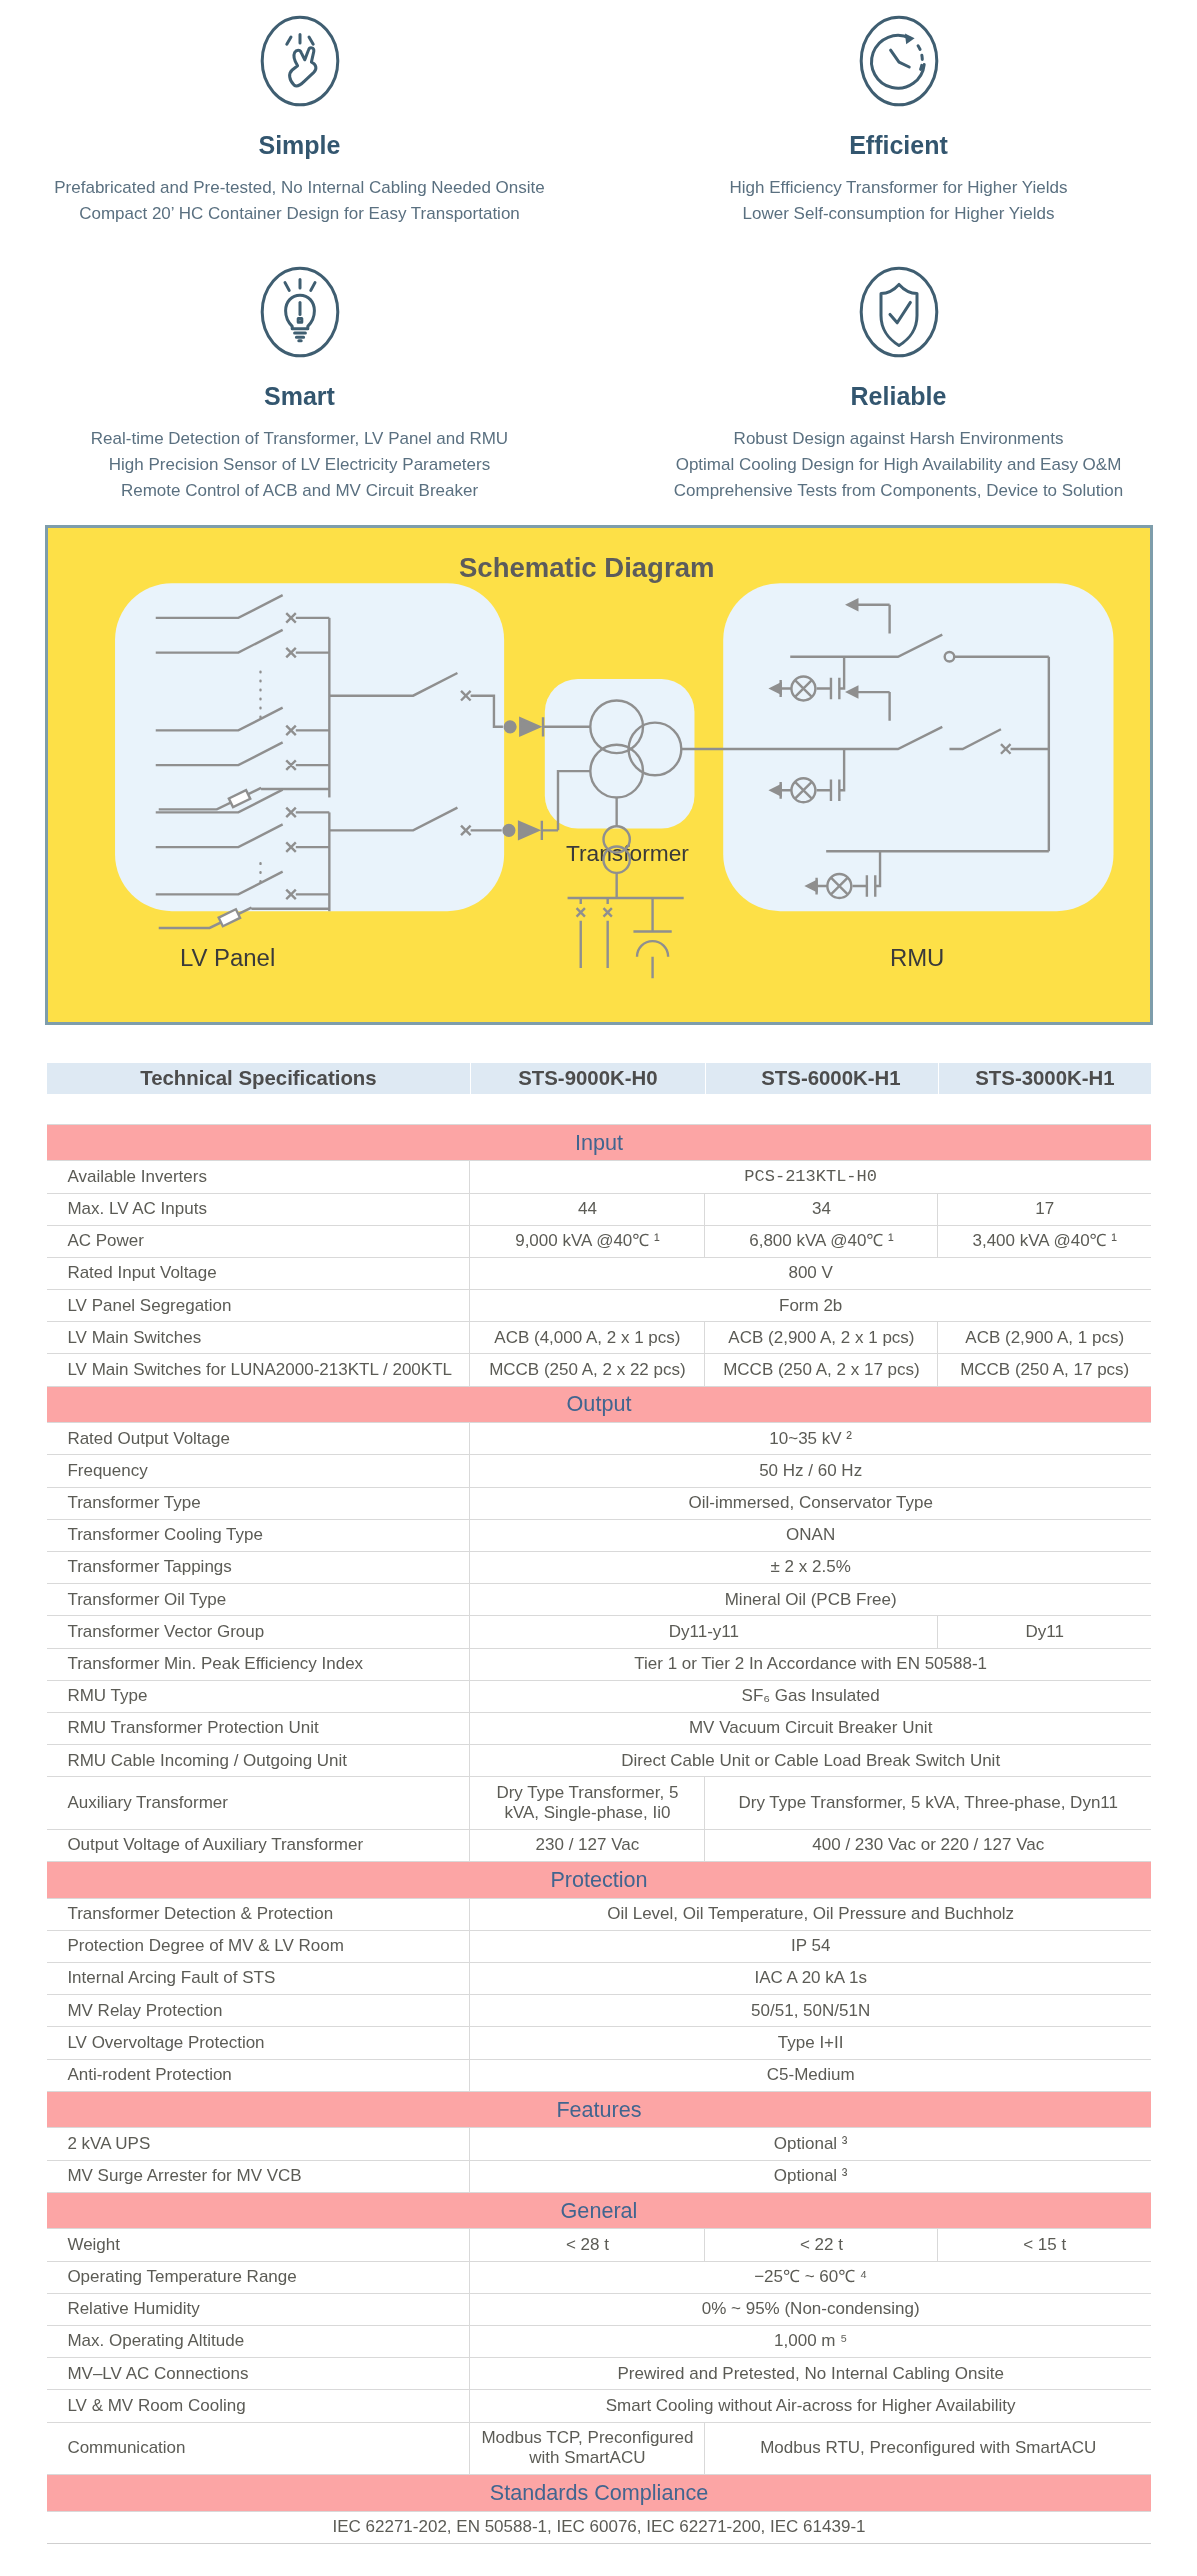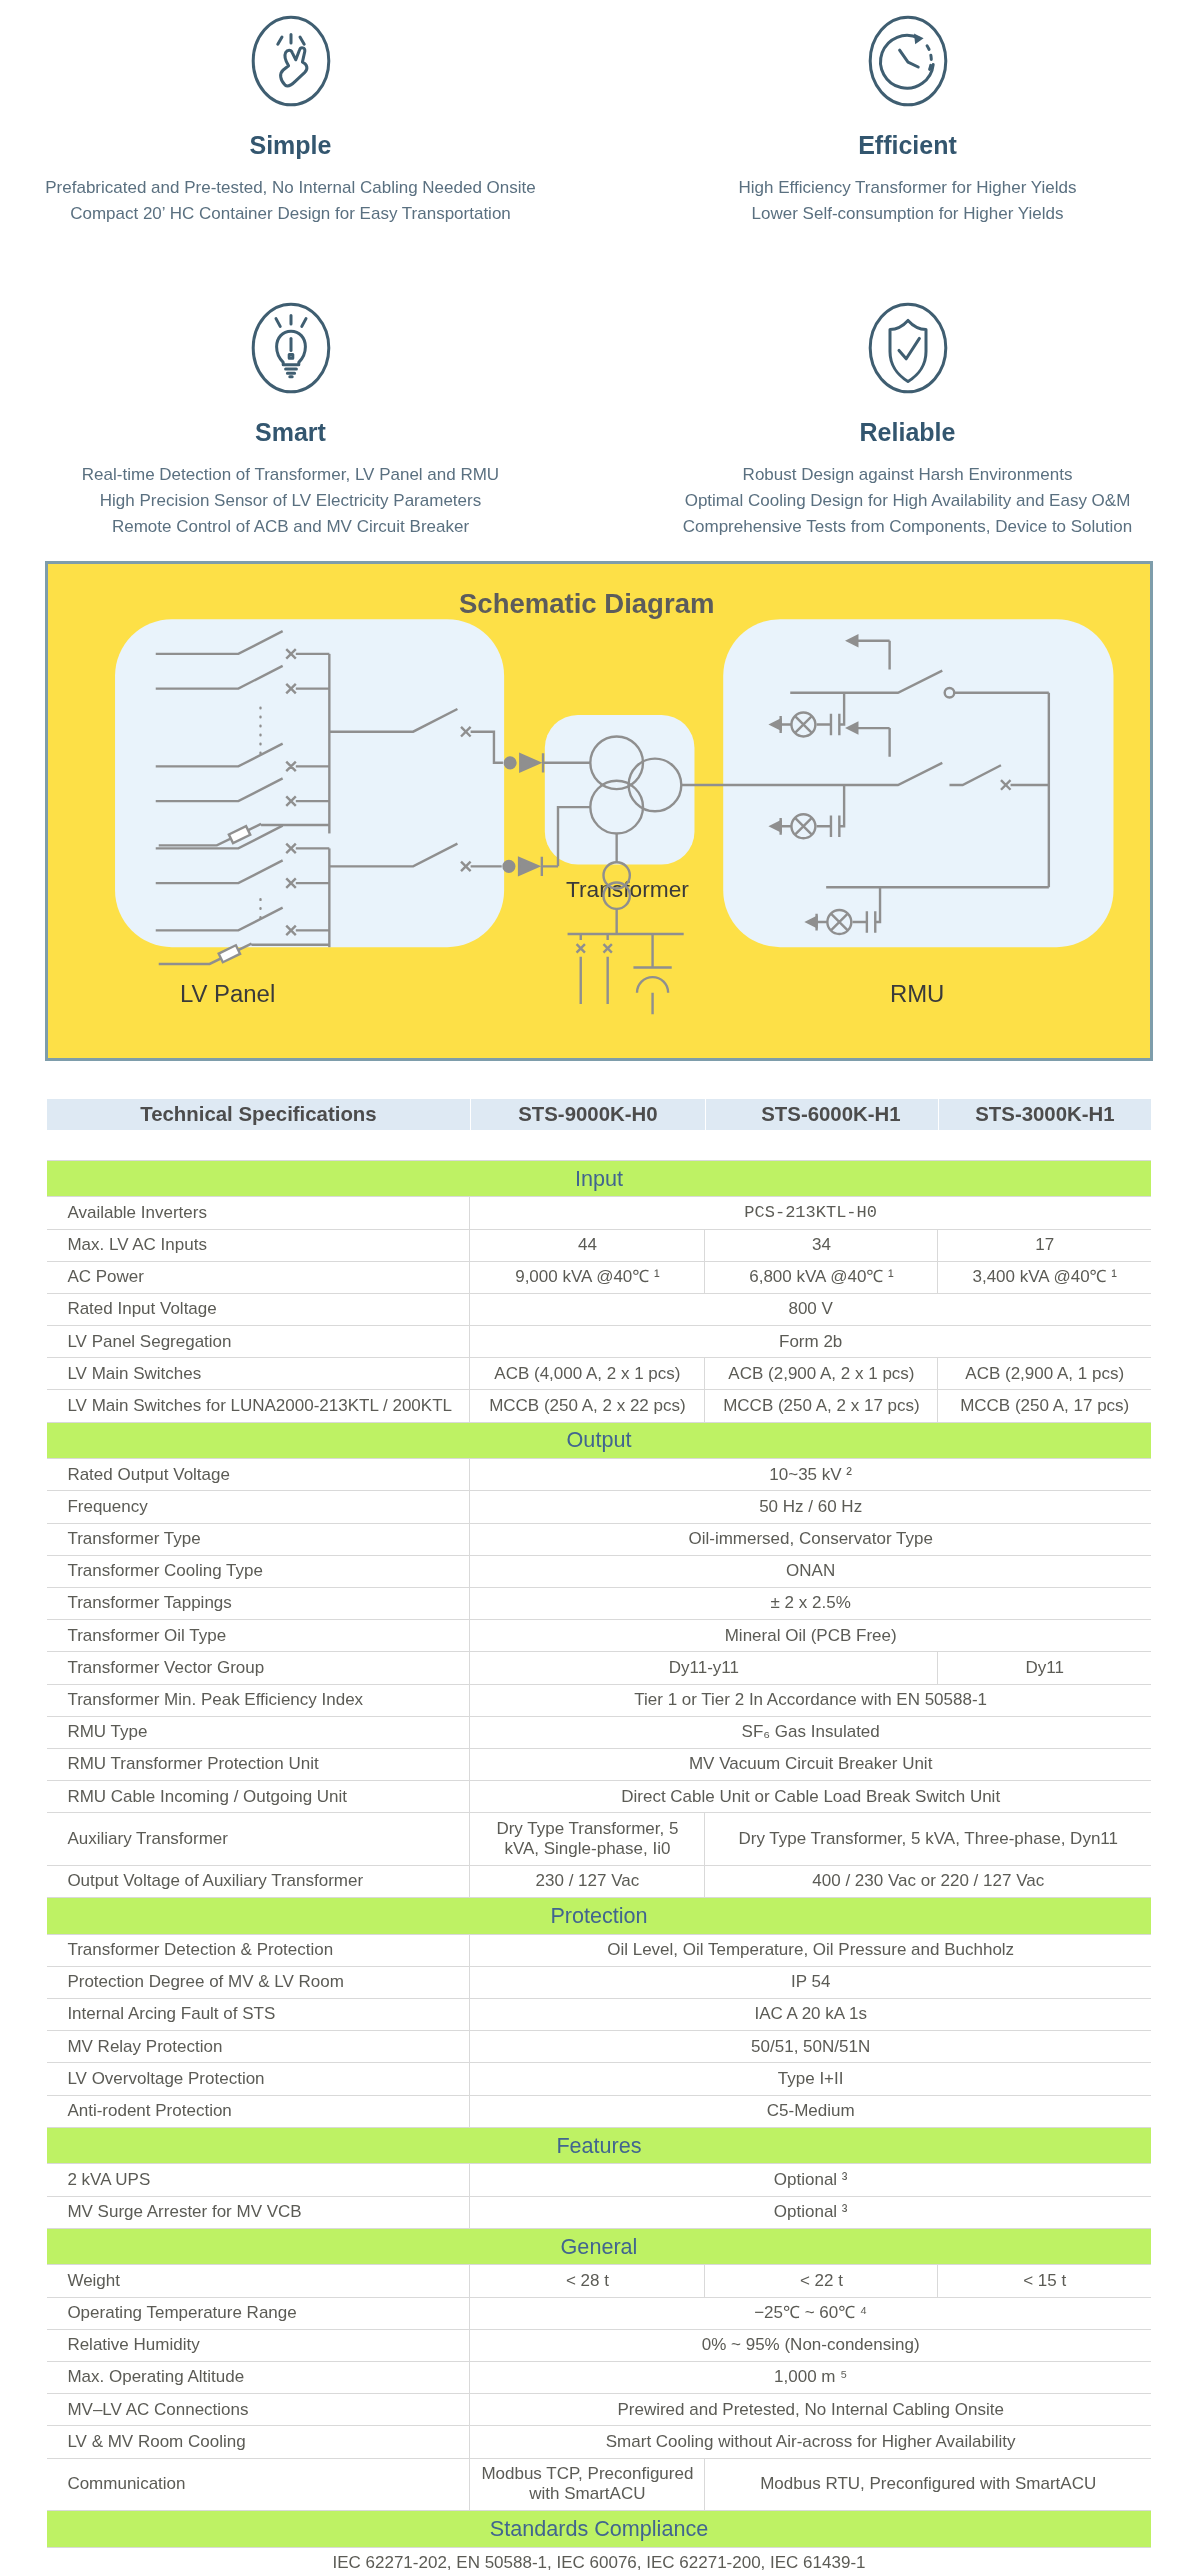--- a/index.html
+++ b/index.html
@@ -1,38 +1,38 @@
 <!DOCTYPE html>
 <html style="font-size:9.6px"><head>
 <meta charset="utf-8">
 <style>
   html,body{margin:0;padding:0;background:#ffffff;width:1198px;height:2576px;overflow:hidden;
     font-family:"Liberation Sans", sans-serif;}
   
-  .features{display:grid;grid-template-columns:1fr 1fr;padding-top:13px;gap:36px;}
+  .features{display:grid;grid-template-columns:1fr 1fr;padding-top:13px;}
   .feature{display:flex;flex-direction:column;align-items:center;text-align:center;}
   .feature.row2{margin-top:37px;}
   .feature .icon-wrap{height:96px;}
   .feature h2{margin:21.6px 0 0 0;font-size:25px;font-weight:bold;color:#33566F;}
   .feature .desc{margin-top:15.6px;font-size:17px;line-height:26px;color:#5A7080;}
   
   .schematic-box{position:relative;width:1108px;height:500px;margin:20.4px auto 0 auto;
     border:3px solid #7E9DAB;box-sizing:border-box;background:#fde047;}
   
   .spec-wrap{width:1104px;margin:38px auto 0 auto;}
   .spec-header{display:flex;height:31px;background:#DEE9F3;}
   .spec-header .hc{display:flex;align-items:center;justify-content:center;
     font-size:20.4px;font-weight:bold;color:#4C4C4C;}
   .spec-header .c0{width:38.3%;}
   .spec-header .c1{width:21.3%;border-left:1.8px solid #fff;box-sizing:border-box;}
   .spec-header .c2{width:21.1%;border-left:1.8px solid #fff;box-sizing:border-box;padding-left:18px;}
   .spec-header .c3{width:19.3%;border-left:1.8px solid #fff;box-sizing:border-box;}
   table.spec{width:100%;border-collapse:collapse;margin-top:30px;table-layout:fixed;}
   col.c0{width:38.3%;} col.c1{width:21.3%;} col.c2{width:21.1%;} col.c3{width:19.3%;}
-  tr.section-row td{background:#bef264;color:#41658F;font-size:21.6px;text-align:center;
+  tr.section-row td{background:#fca5a5;color:#41658F;font-size:21.6px;text-align:center;
     padding:4.8px 0;border-top:1.2px solid #D9D9D9;}
   tr.spec-row td{border-top:1.2px solid #D9D9D9;font-size:17px;color:#5B5B55;line-height:20.4px;
     padding:5.4px 9.6px;}
   tr.spec-row td.lbl{text-align:left;padding-left:20.4px;}
   tr.spec-row td.val{text-align:center;}
   tr.spec-row td.val + td.val{border-left:1.2px solid #D9D9D9;}
   tr.spec-row td.lbl + td.val{border-left:1.2px solid #D9D9D9;}
   tr.spec-row td.standards{text-align:center;border-left:none;}
   tr.spec-row:last-child td{border-bottom:1.8px solid #CFCFCF;}
   td.accent{color:#4F7AA3;font-family:Liberation Mono, monospace;}

